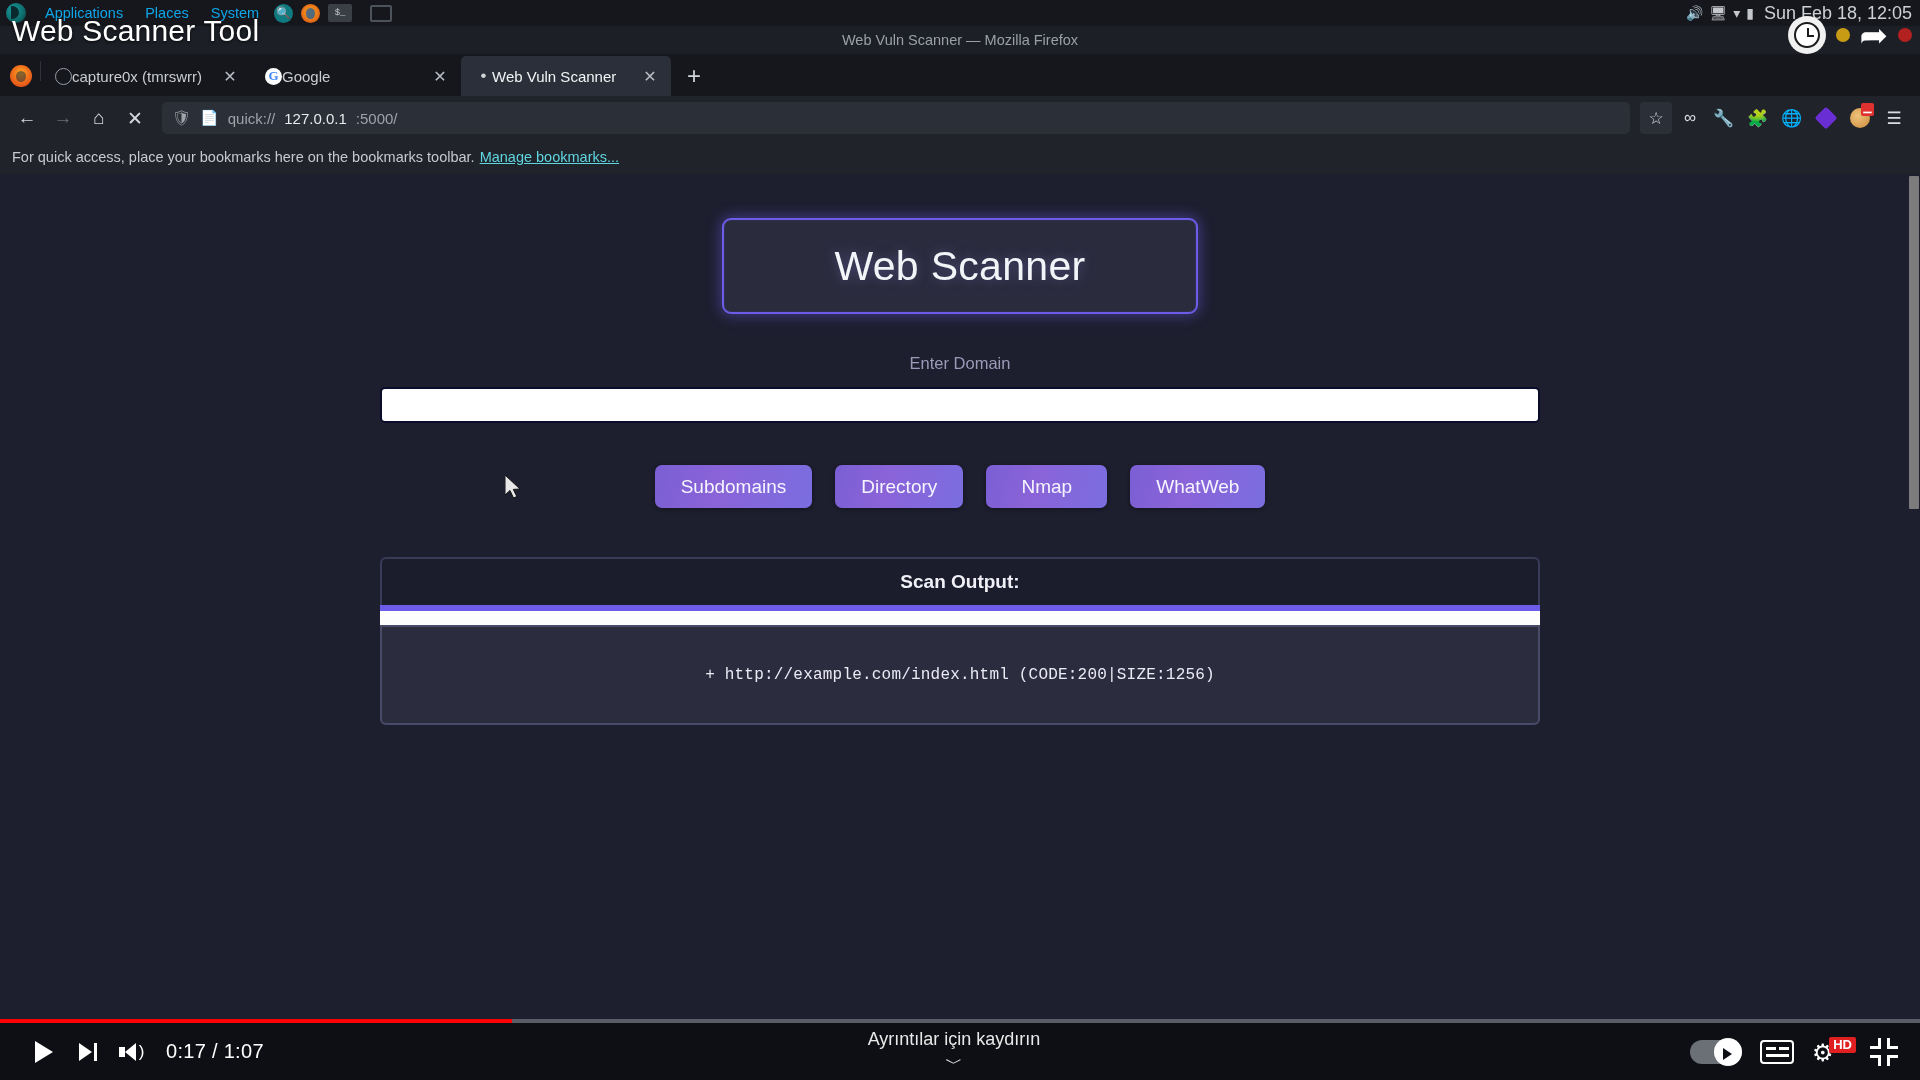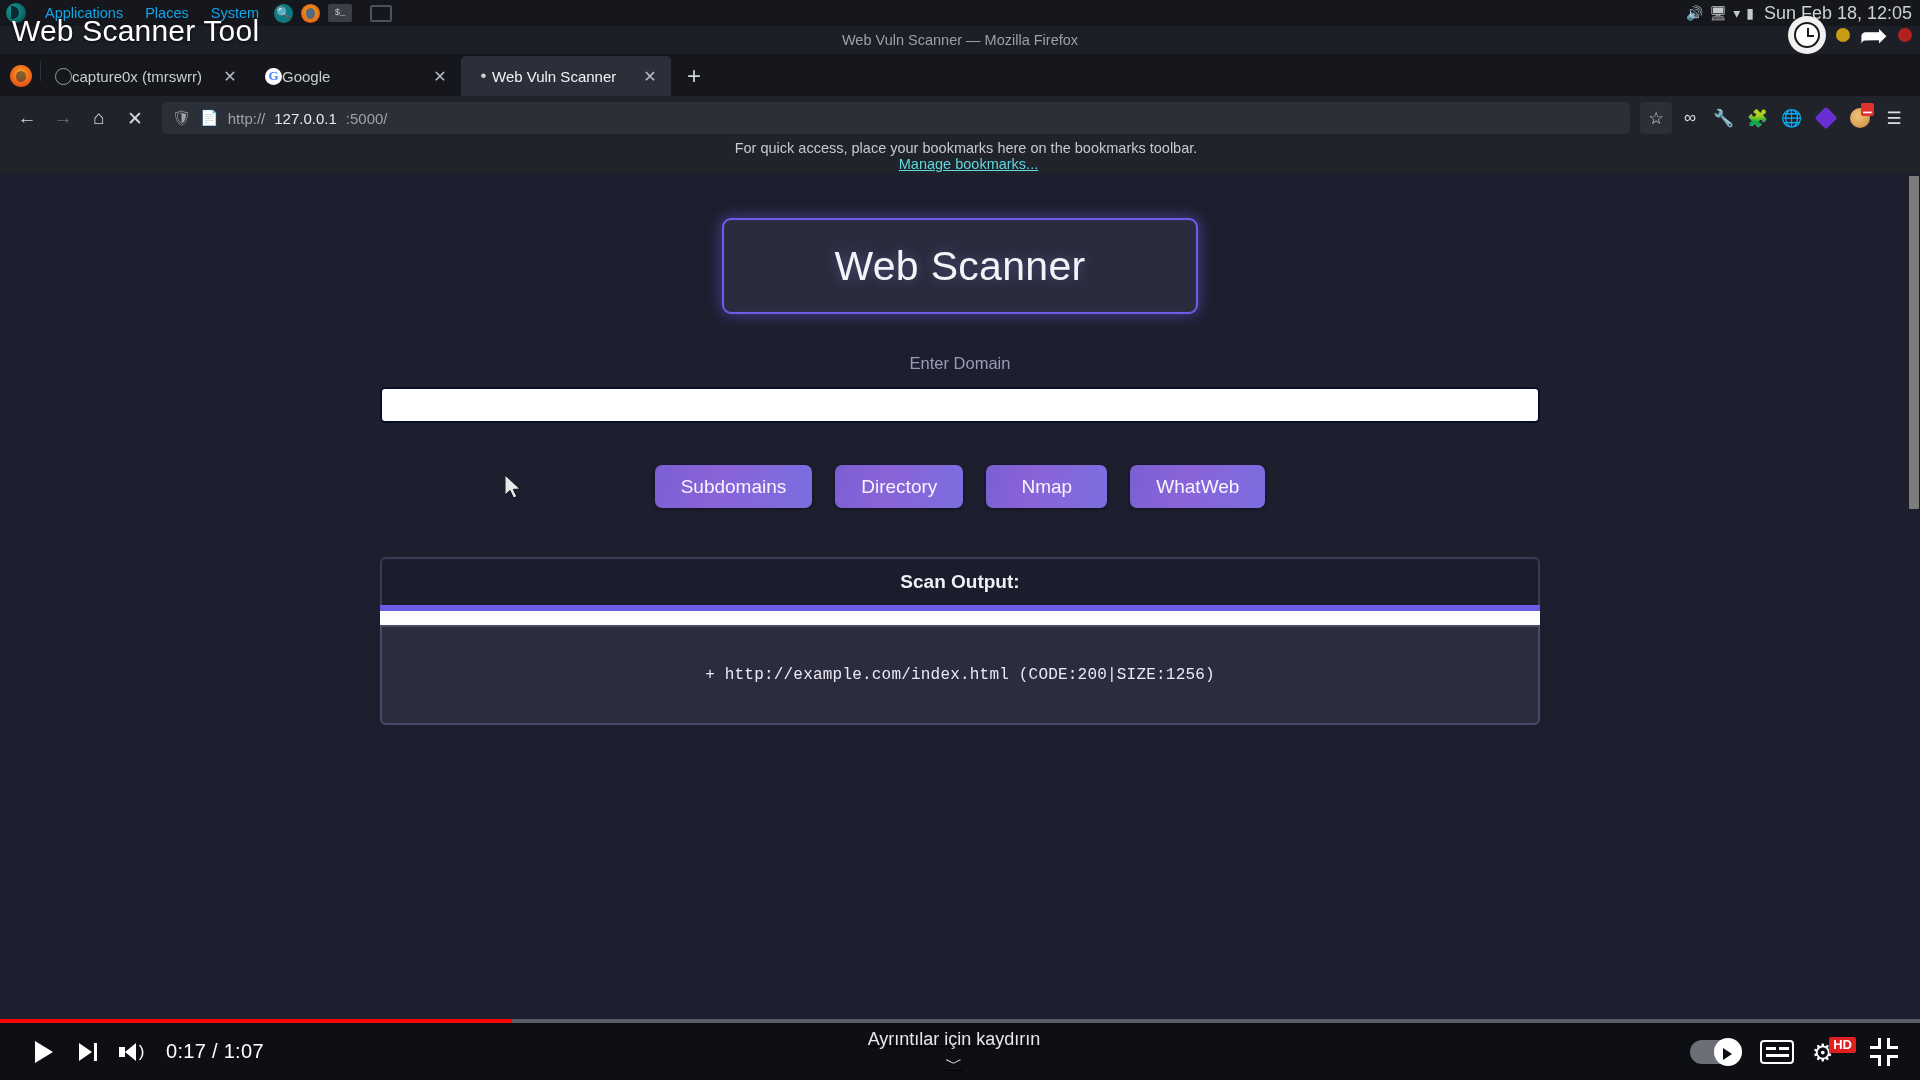--- a/index.html
+++ b/index.html
@@ -112,21 +112,21 @@
   .tb-ico.boxed { background: #2b2f38; }
   .ext-diamond { width: 16px; height: 16px; background: #6a2fd4; transform: rotate(45deg); border-radius: 2px;}
   .ext-avatar { width: 20px; height: 20px; border-radius: 50%;
     background: radial-gradient(circle at 40% 40%, #f0c27b, #c98a3a); position: relative;}
   .ext-badge { position: absolute; right: -4px; top: -5px; width: 13px; height: 13px; border-radius: 2px;
     background: #e03131; color: #fff; font-size: 11px; line-height: 13px; text-align: center; font-weight: bold;}
 
   .fx-bookmarks {
     position: absolute; top: 140px; left: 0; width: 1920px; height: 34px;
     background: #20232a; display: flex; align-items: center; padding-left: 12px;
-    font-size: 14.5px; color: #c6cace; z-index: 10; flex-direction: column;
+    font-size: 14.5px; color: #c6cace; z-index: 10;
   }
   .bm-link { color: #5fd6e0; text-decoration: underline; margin-left: 5px; }
 
   
   .page {
     position: absolute; top: 174px; left: 0; width: 1920px; height: 845px;
     background: #1d1e2e; overflow: hidden; z-index: 5;
   }
   .page-scrollbar { position: absolute; right: 0; top: 0; width: 12px; height: 845px; background: #1d1e2e;}
   .page-thumb { position: absolute; right: 1px; top: 2px; width: 10px; height: 333px; background: #7c7c7c; border-radius: 1px;}
@@ -193,21 +193,21 @@
   .pc-btn { width: 44px; height: 44px; display:flex; align-items:center; justify-content:center; color: #fff; }
   .icon-play { width: 0; height: 0; border-left: 18px solid #fff; border-top: 11px solid transparent; border-bottom: 11px solid transparent; }
   .icon-next { display:flex; align-items:center; gap:2px;}
   .icon-next i { width: 0; height: 0; border-left: 13px solid #fff; border-top: 9px solid transparent; border-bottom: 9px solid transparent; display:block;}
   .icon-next b { width: 3px; height: 18px; background: #fff; display:block; }
   .icon-vol { display:flex; align-items:center;}
   .icon-vol .spk { width:0;height:0; border-right: 11px solid #fff; border-top: 9px solid transparent; border-bottom: 9px solid transparent;}
   .icon-vol .bx { width: 6px; height: 10px; background: #fff; margin-left:-1px;}
   .icon-vol .wv { margin-left: 3px; font-size: 17px; color:#fff; }
   .time-txt { font-size: 20px; color: #fff; margin-left: 12px; letter-spacing: .3px; }
-  .player-center { position: absolute; left: 0; right: 12px; top: 4px; text-align: center; pointer-events:none;text-decoration:underline;}
+  .player-center { position: absolute; left: 0; right: 12px; top: 4px; text-align: center; pointer-events:none;}
   .center-label { color: #e8e8e8; font-size: 18px; margin-top: 6px; }
   .center-chev { color: #e8e8e8; font-size: 17px; margin-top: 2px; }
   .player-right { margin-left: auto; display: flex; align-items: center; gap: 18px; }
   .autoplay { width: 52px; height: 24px; border-radius: 12px; background: #6b6f76; position: relative; }
   .autoplay::after { content:""; position:absolute; right:0; top:-2px; width:28px; height:28px; border-radius:50%; background:#fff;}
   .autoplay .ap-tri { position:absolute; right:10px; top:8px; width:0;height:0;
     border-left: 9px solid #0e0f15; border-top: 6px solid transparent; border-bottom: 6px solid transparent; z-index:2;}
   .cc-box { width: 34px; height: 24px; border: 2.5px solid #fff; border-radius: 4px; position: relative; }
   .cc-box i { position:absolute; left:4px; top:5px; width:10px; height:3px; background:#fff;}
   .cc-box b { position:absolute; left:17px; top:5px; width:10px; height:3px; background:#fff;}
@@ -303,21 +303,21 @@
   </div>
 
   <div class="fx-navbar">
     <div class="nav-btn">←</div>
     <div class="nav-btn dim">→</div>
     <div class="nav-btn">⌂</div>
     <div class="nav-btn">✕</div>
     <div class="urlbar">
       <span>🛡</span>
       <span>📄</span>
-      <span>http://</span>
+      <span>quick://</span>
         <span class="url-host">127.0.0.1</span>
         <span>:5000/</span>
     </div>
     <div class="tb-ico boxed">☆</div>
     <div class="tb-ico">∞</div>
     <div class="tb-ico">🔧</div>
     <div class="tb-ico">🧩</div>
     <div class="tb-ico">🌐</div>
     <div class="tb-ico">
         <span class="ext-diamond"></span>

